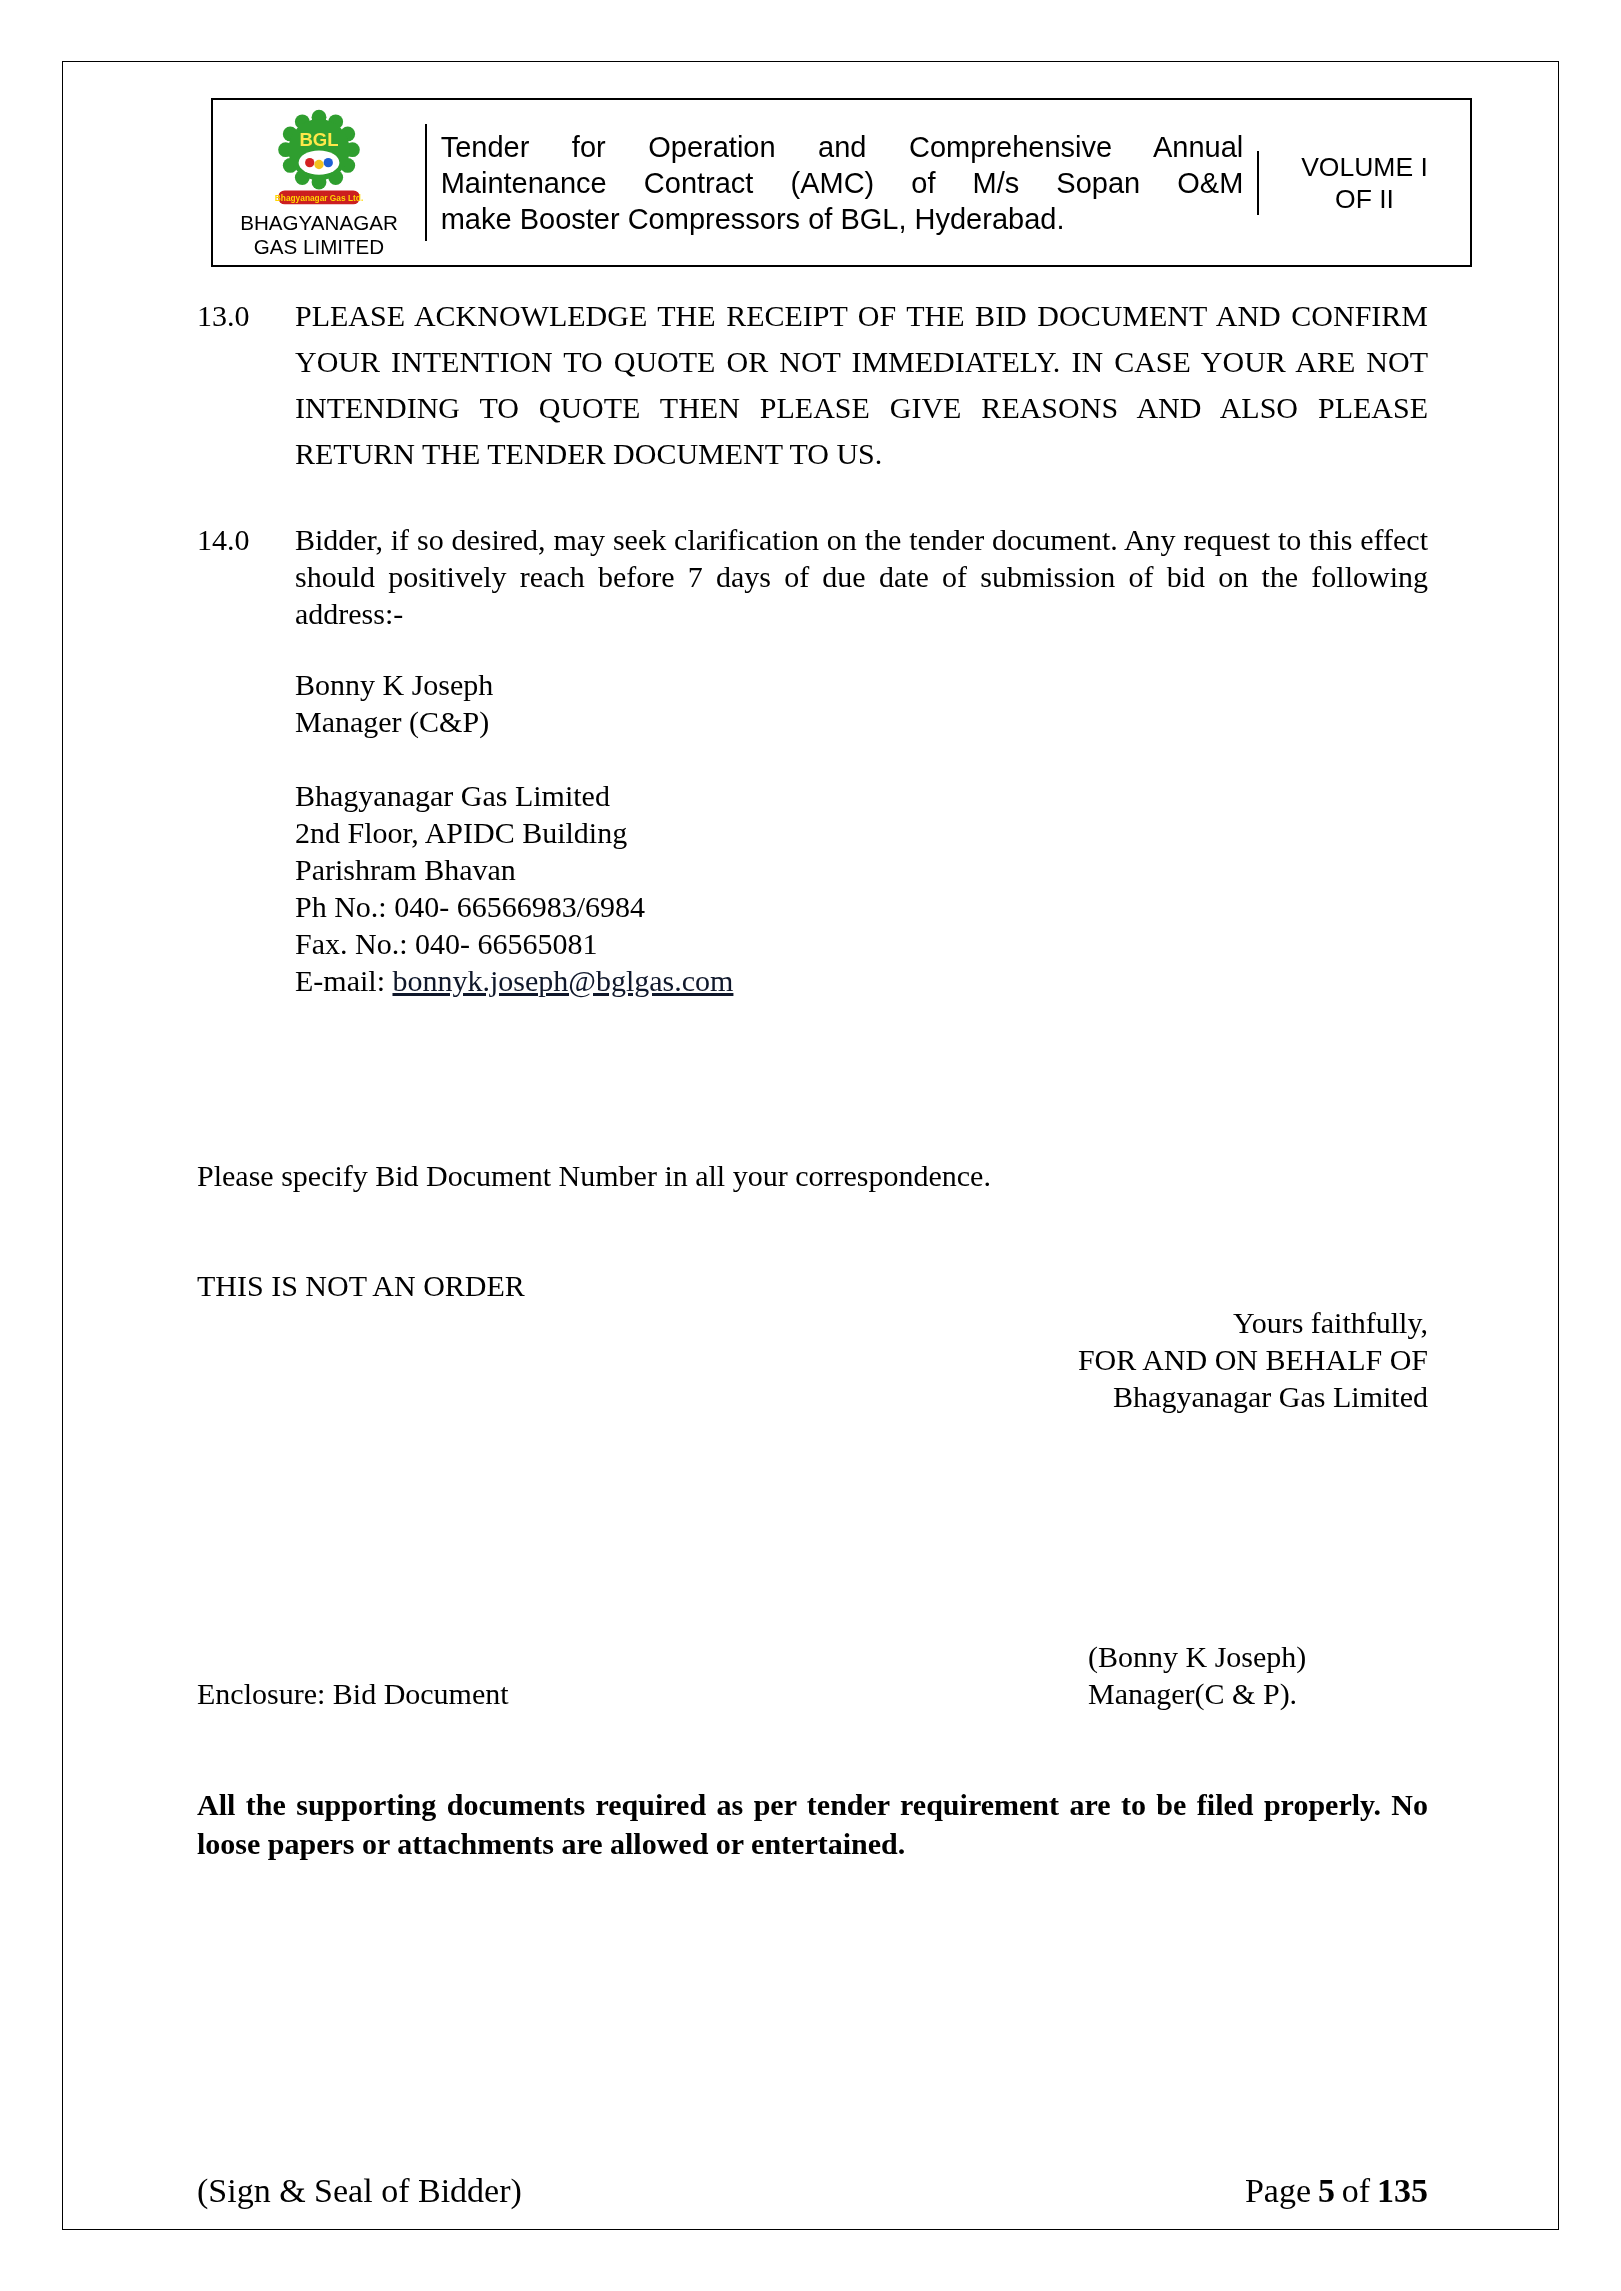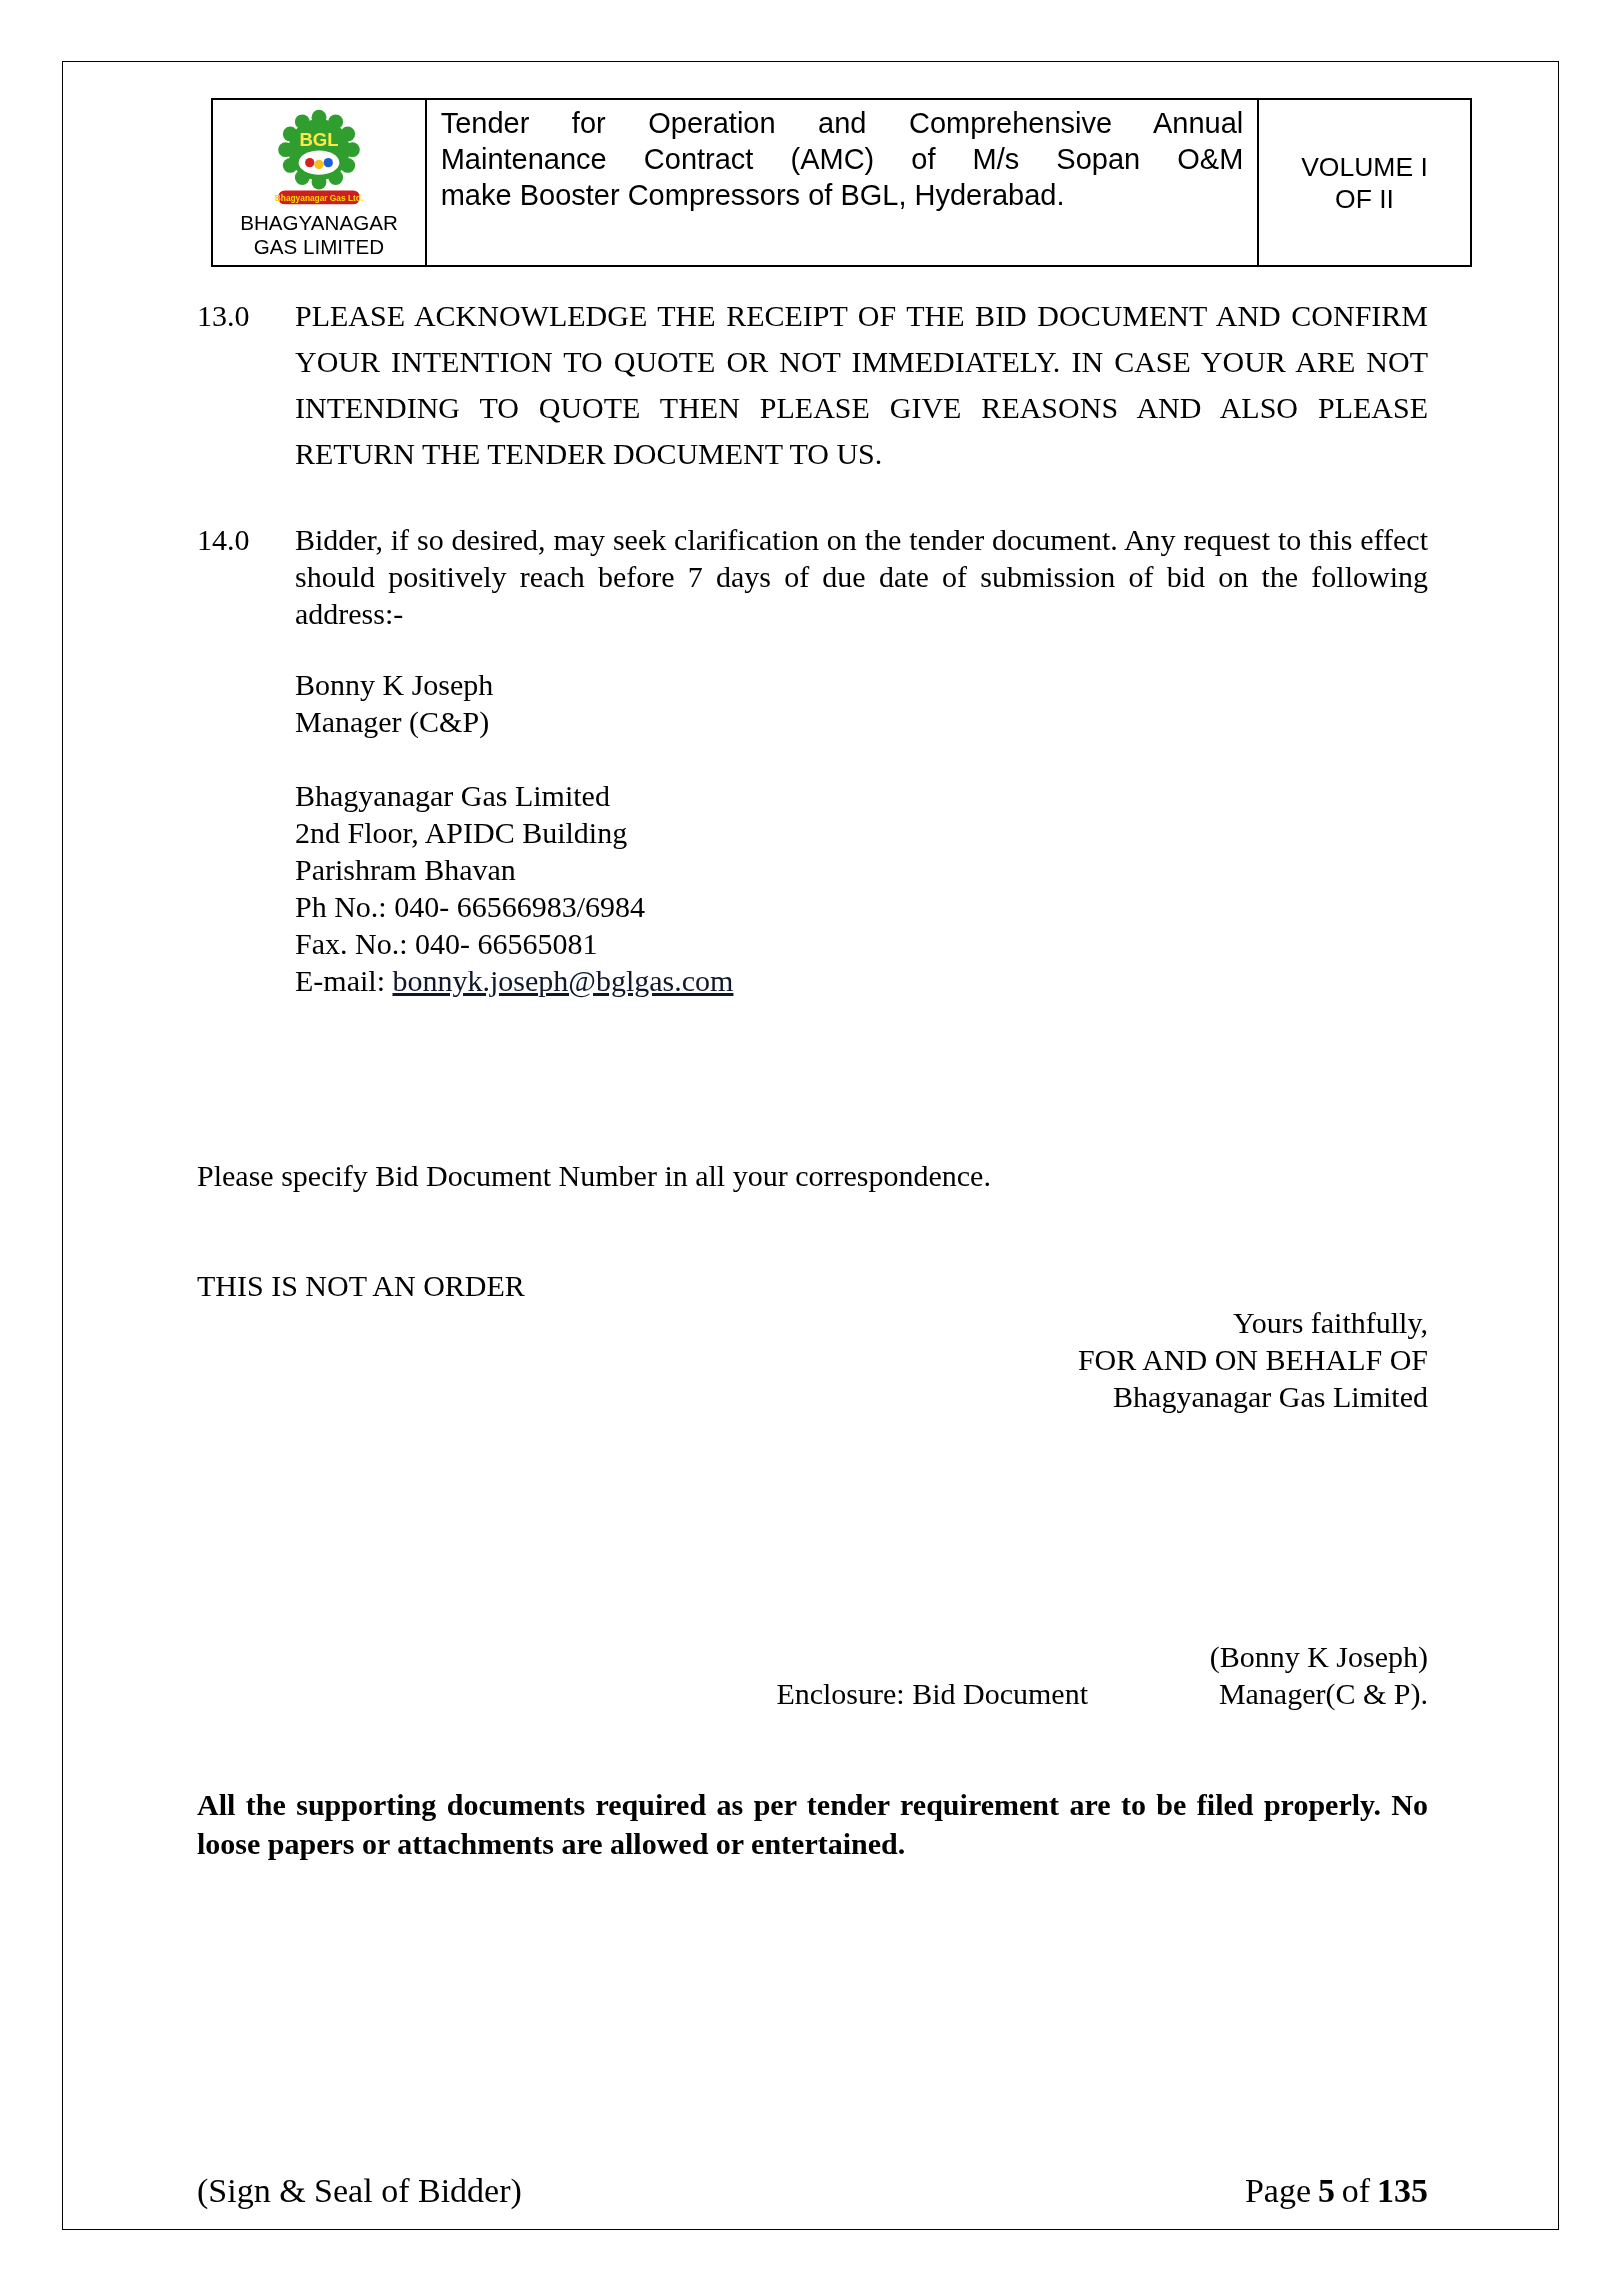--- a/index.html
+++ b/index.html
@@ -14,20 +14,21 @@
     width:1497px; height:2169px;
     border:1px solid #000;
   }
 
   
   .header-table {
     display:flex; margin:36px 0 0 148px; width:1261px;
     border:2px solid #000;
     font-family:"Liberation Sans", sans-serif;
     height:169px;
+    align-items:center;
   }
   .hcell { border-left:2px solid #000; }
   .hcell:first-child { border-left:none; }
   .logo-cell {
     width:212px; flex:none;
     display:flex; flex-direction:column; align-items:center; justify-content:center;
     padding:3.9px 5.9px;
   }
   .org-name {
     font-size:20.6px; line-height:23.5px; text-align:center; margin-top:2px;
@@ -57,21 +58,21 @@
 
   .contact-block { margin:34px 0 0 98px; line-height:37px; }
   .blank-line { height:37px; }
   .email-link { color:#0f172a; text-decoration:underline; cursor:pointer; }
 
   .correspondence-note { margin-top:158px; line-height:37px; }
   .not-an-order { margin-top:73px; line-height:37px; }
 
   .closing-block { text-align:right; line-height:37px; }
 
-  .sig-area { margin-top:223px; line-height:37px;text-align:right; }
+  .sig-area { margin-top:223px; line-height:37px; }
   .sig-row { display:flex; }
   .sig-left { flex:1; }
   .sig-col { width:340px; flex:none; }
 
   .supporting-note {
     margin-top:73px; font-weight:bold; text-align:justify; line-height:39px;
   }
 
   
   .page-footer {

